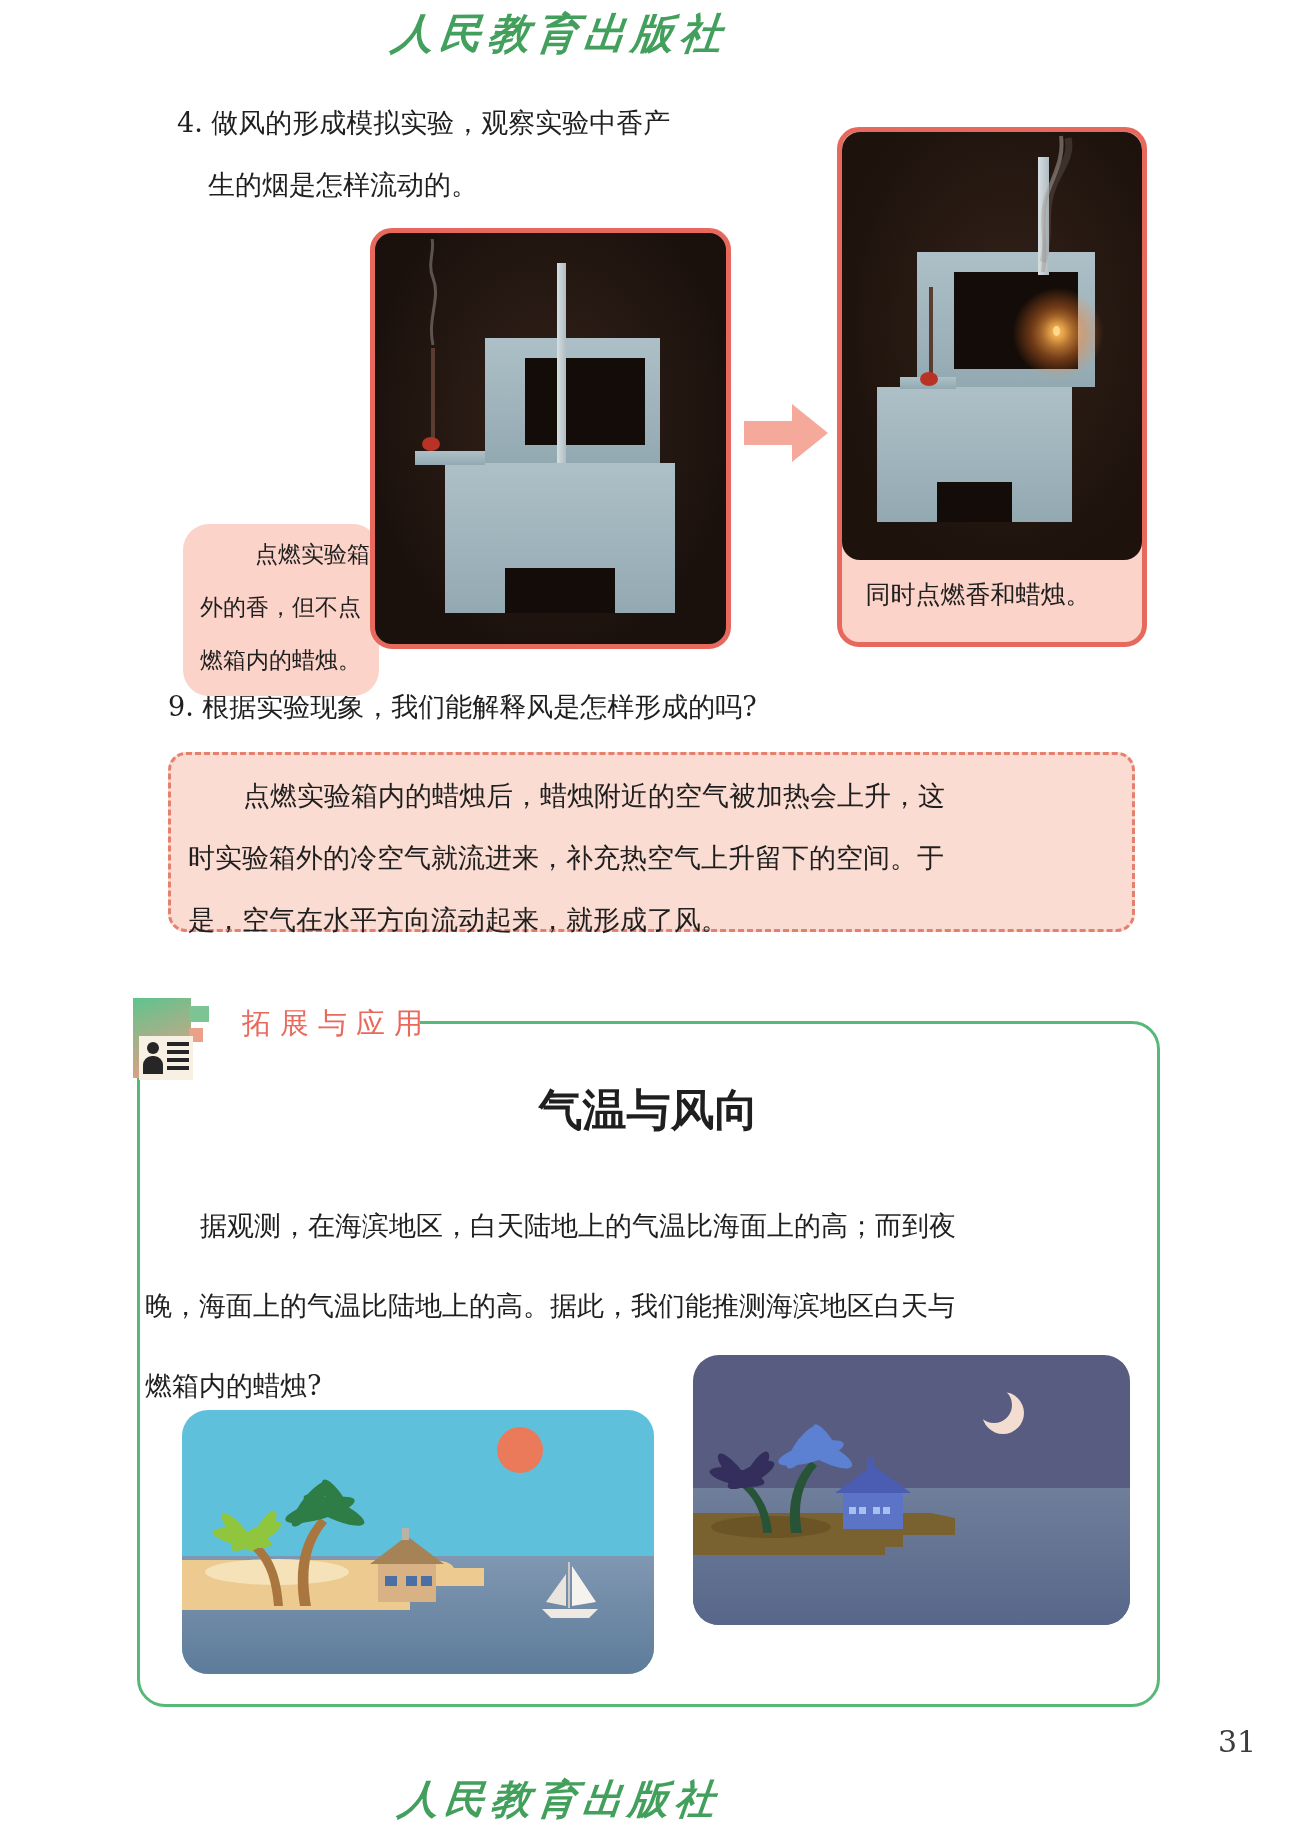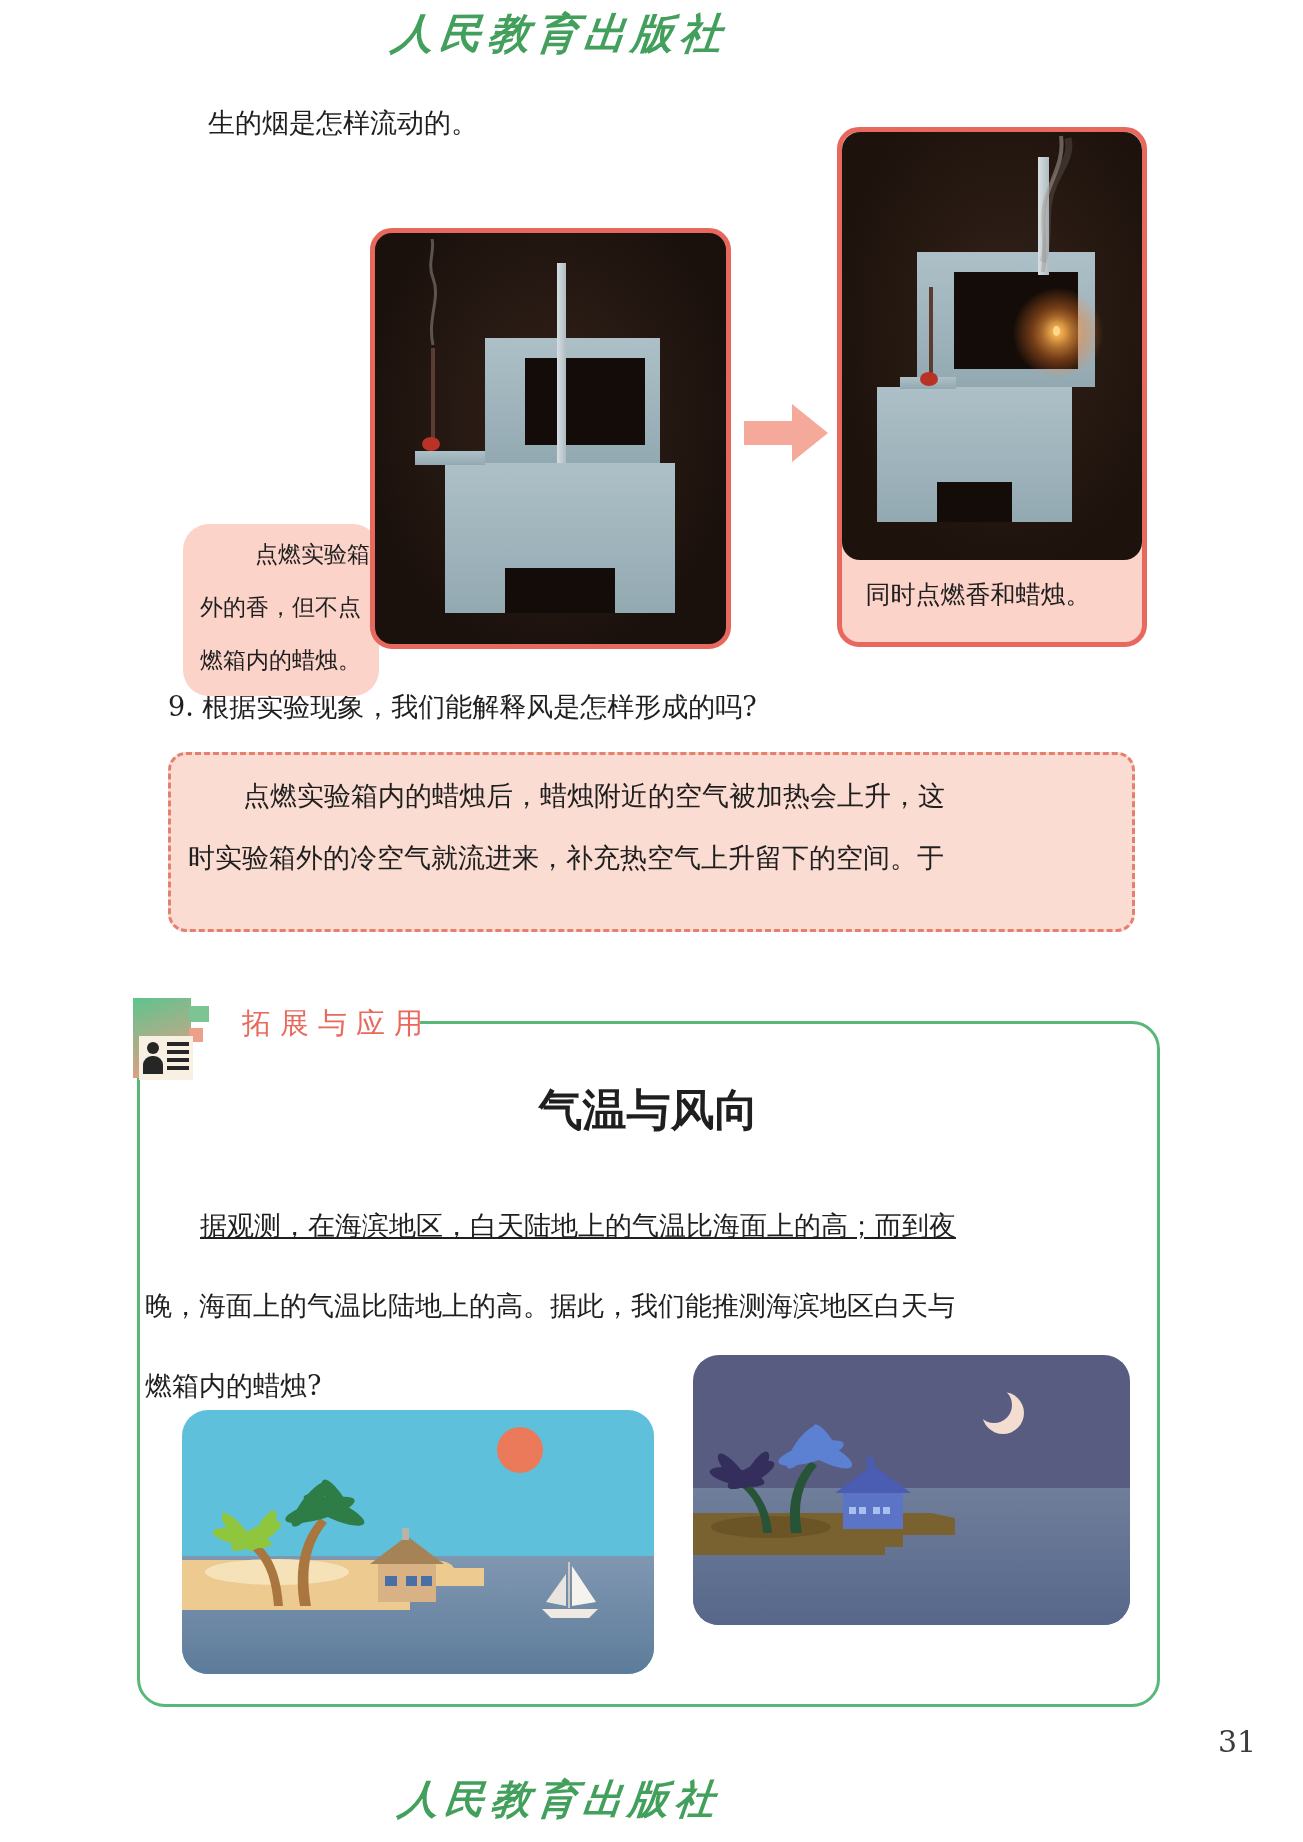--- a/index.html
+++ b/index.html
@@ -72,37 +72,38 @@
   .ext-icon .card{position:absolute;left:6px;top:38px;width:54px;height:44px;background:#f8f0e2;}
   .ext-icon .head{position:absolute;left:8px;top:6px;width:12px;height:12px;background:#262626;border-radius:50%;}
   .ext-icon .bodyshape{position:absolute;left:4px;top:20px;width:20px;height:18px;background:#262626;
                        border-radius:9px 9px 0 0;}
   .ext-icon .bar{position:absolute;left:28px;width:22px;height:4px;background:#262626;}
   .ext-label{left:242px;top:1006px;font-size:29px;line-height:34px;letter-spacing:9px;color:#e9695d;
              font-family:"Liberation Sans", sans-serif;z-index:2;}
   .ext-title{left:137px;top:1086px;width:1023px;text-align:center;font-size:44px;line-height:48px;
              font-weight:bold;z-index:2;}
   .ext-par{left:145px;top:1186px;font-size:27px;line-height:80px;z-index:2;}
-  .ext-par .pl.first{padding-left:55px;text-decoration:underline;}
+  .ext-par .pl.first{padding-left:55px;}
 
   
   .illu{border-radius:26px;overflow:hidden;z-index:2;}
   .illu-day{left:182px;top:1410px;width:472px;height:264px;}
   .illu-night{left:693px;top:1355px;width:437px;height:270px;}
 
   .page-number{left:1218px;top:1724px;font-size:30px;color:#3c3c3c;}
 </style>
 </head>
 <body>
 
 <div class="page">
 
   <div class="abs logo logo-top">人民教育出版社</div>
 
   <div class="abs item item4">
+    <div class="line">4. 做风的形成模拟实验，观察实验中香产</div>
     <div class="line l2">生的烟是怎样流动的。</div>
   </div>
 
   <div class="abs callout">
     <div class="line cl first">点燃实验箱</div>
     <div class="line cl">外的香，但不点</div>
     <div class="line cl">燃箱内的蜡烛。</div>
   </div>
 
   <div class="abs photo-left">
@@ -142,20 +143,21 @@
       </svg>
     </div>
     <div class="right-caption line">同时点燃香和蜡烛。</div>
   </div>
 
   <div class="abs item item5 line">9. 根据实验现象，我们能解释风是怎样形成的吗?</div>
 
   <div class="abs dashed-box">
     <div class="line dl first">点燃实验箱内的蜡烛后，蜡烛附近的空气被加热会上升，这</div>
     <div class="line dl">时实验箱外的冷空气就流进来，补充热空气上升留下的空间。于</div>
+    <div class="line dl">是，空气在水平方向流动起来，就形成了风。</div>
   </div>
 
   <div class="abs ext-green-box"></div>
   <div class="abs white-patch"></div>
 
   <div class="abs ext-icon">
     <div class="blockA"></div>
     <div class="blockB"></div>
     <div class="blockC"></div>
     <div class="card">

